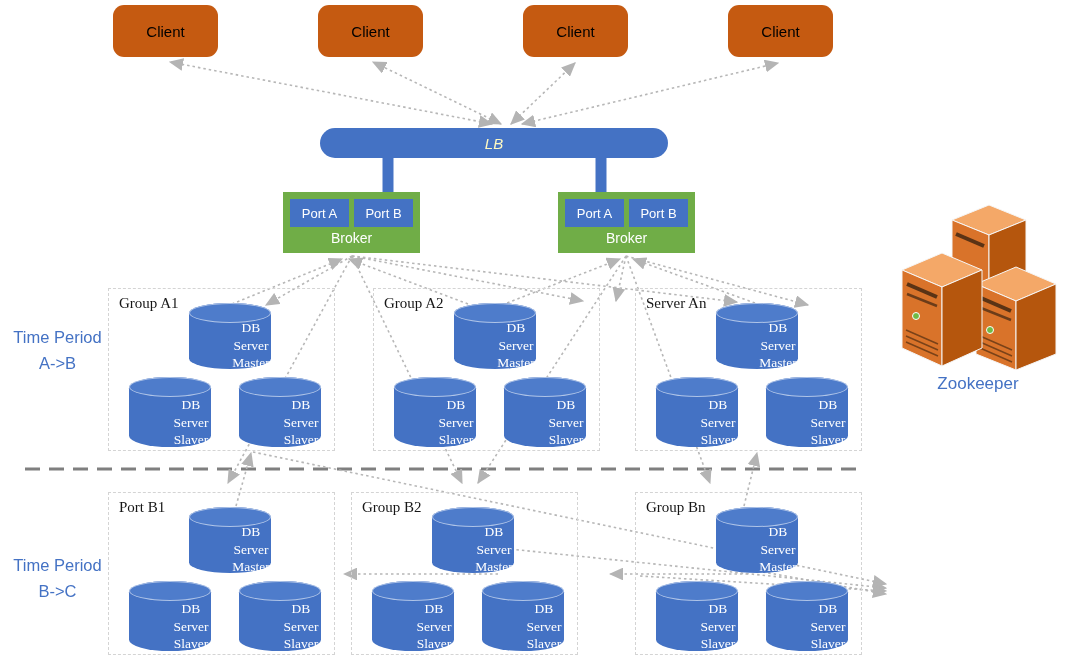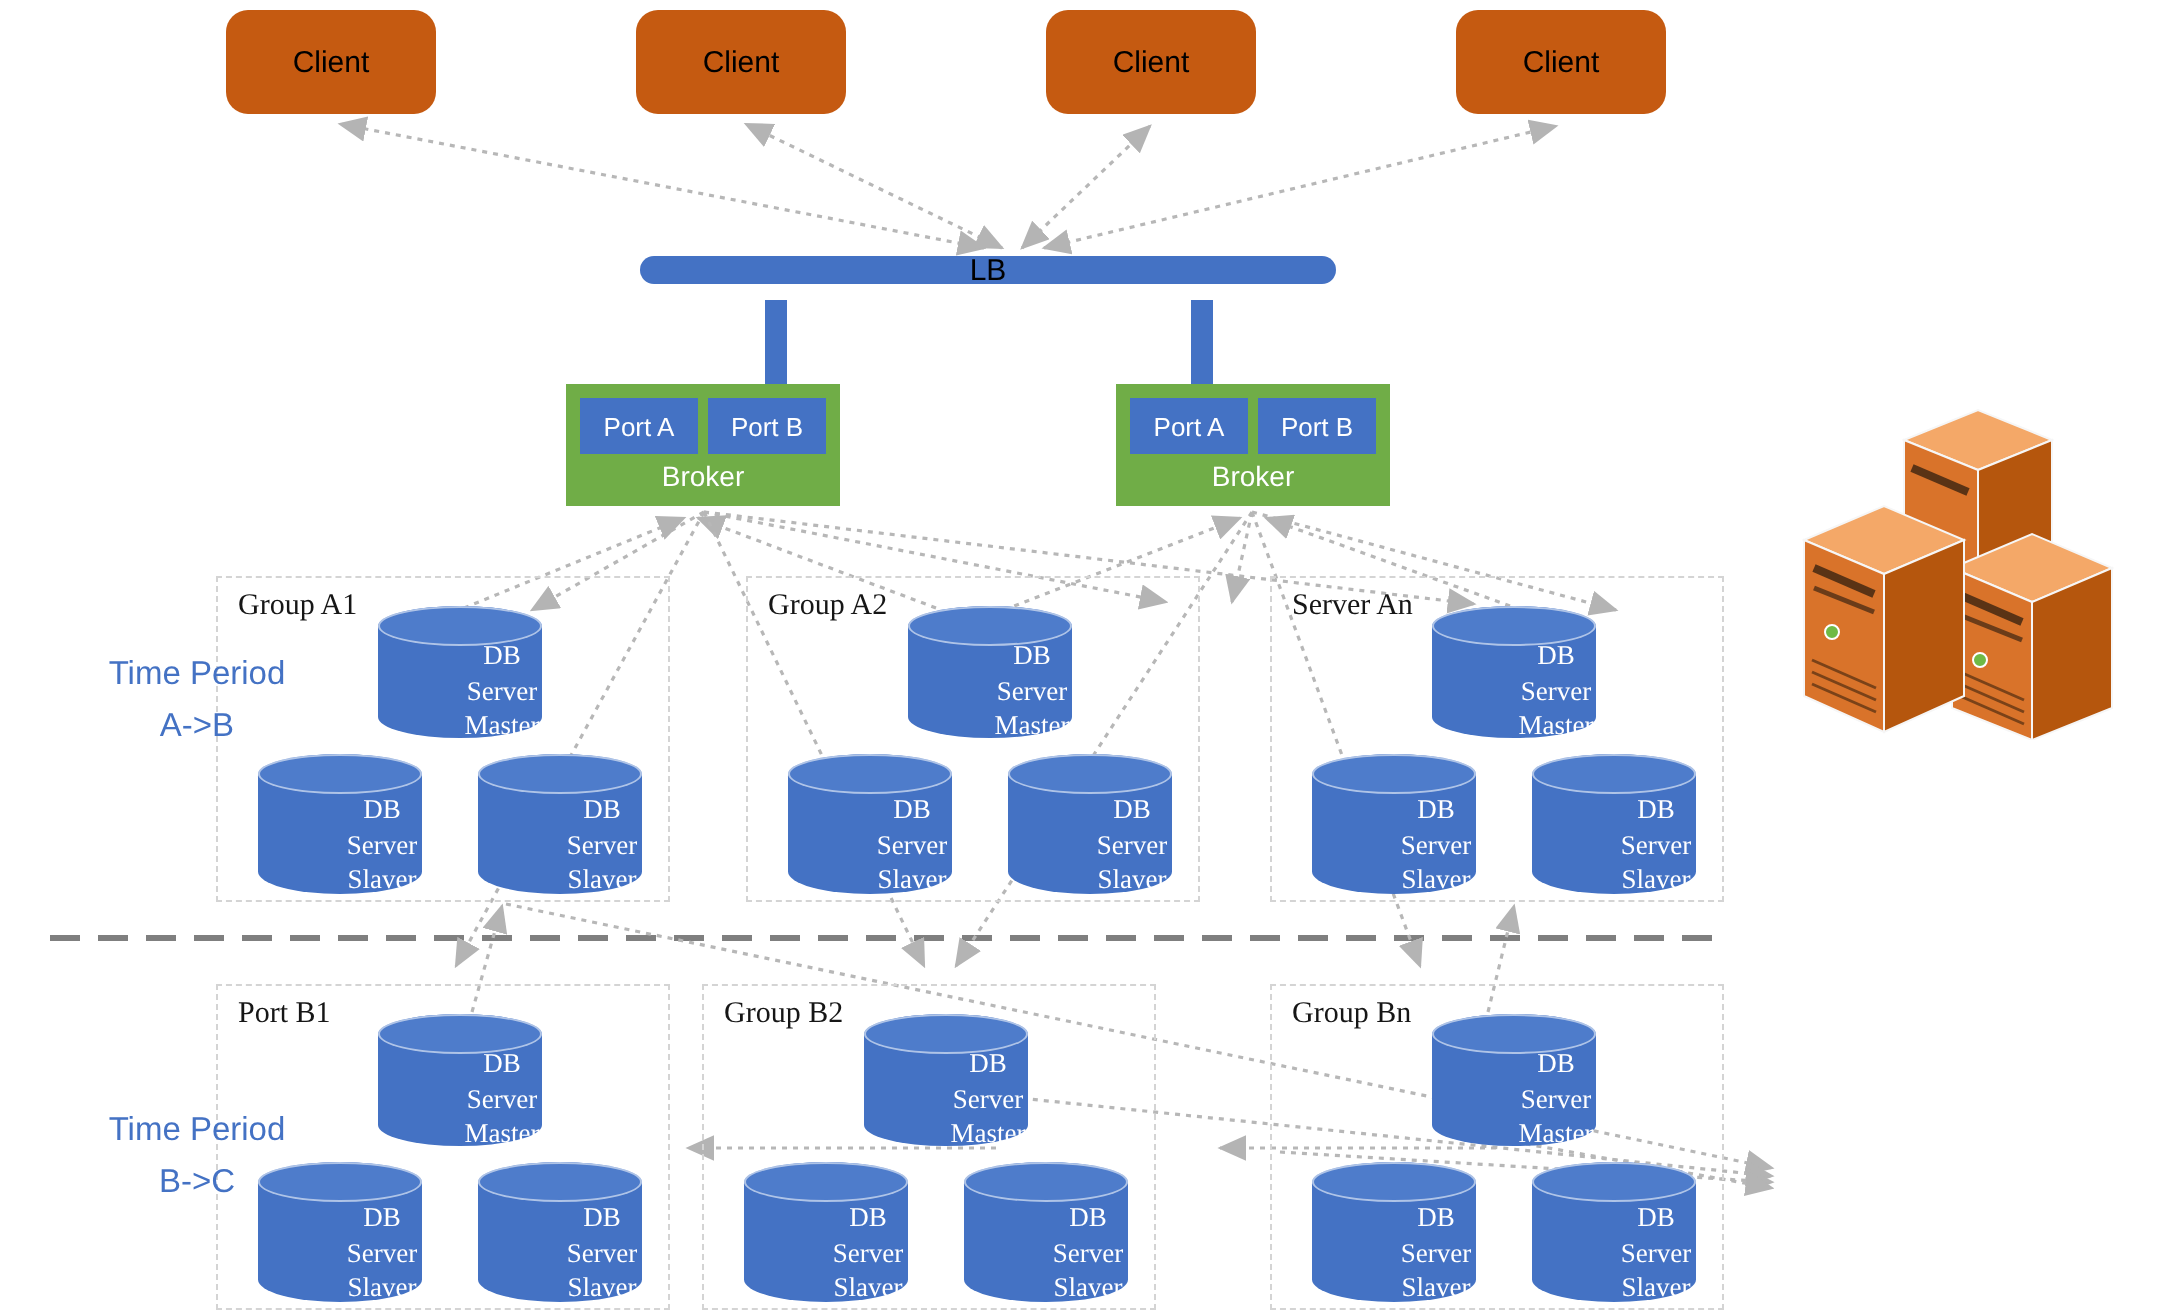--- a/index.html
+++ b/index.html
@@ -7,23 +7,23 @@
 
   .wires { position:absolute; left:0; top:0; z-index:0; }
   .dot   { stroke:var(--line_gray,#b7b7b7); stroke-width:1.6; stroke-dasharray:2.5 3; fill:none; }
   .bluewire { stroke:var(--blue,#4472C4); stroke-width:11; }
   .divider  { stroke:var(--divider_gray,#7f7f7f); stroke-width:3; stroke-dasharray:15 9; }
 
   .client { position:absolute; top:5px; width:105px; height:52px; background:var(--orange,#C55A11);
             border-radius:11px; color:#000000; font-size:15px;
             display:flex; align-items:center; justify-content:center; z-index:2; }
 
-  .lb { position:absolute; left:320px; top:128px; width:348px; height:14px; background:var(--blue,#4472C4);
-        border-radius:16px; color:#000000; font-size:15px;
-        display:flex; align-items:center; justify-content:center; z-index:2; }
+  .lb { position:absolute; left:320px; top:128px; width:348px; height:30px; background:var(--blue,#4472C4);
+        border-radius:16px; color:#fef9c3; font-size:15px;
+        display:flex; align-items:center; justify-content:center; z-index:2;font-style:italic; }
 
   .broker { position:absolute; top:192px; width:137px; height:61px; background:var(--green,#70AD47); z-index:2; }
   .ports  { display:flex; gap:5px; padding:7px 7px 0 7px; }
   .port   { flex:1; height:28px; background:var(--blue,#4472C4); color:#fff; font-size:13px;
             display:flex; align-items:center; justify-content:center; }
   .broker-label { text-align:center; color:#fff; font-size:14px; margin-top:3px; }
 
   .group { position:absolute; width:227px; height:163px; border:1.5px dashed var(--group_border,#d4d4d4);
            box-sizing:border-box; background:transparent; z-index:1;font-family:Liberation Serif, serif; }
   .group-label { position:absolute; left:10px; top:6px; font-size:15px; color:#161616; }
@@ -32,21 +32,21 @@
   .cyl::before { content:""; position:absolute; left:0; top:0; width:100%; height:20px;
                  border-radius:50%; background:#4e7ccb;
                  box-shadow: inset 0 0 0 1px rgba(255,255,255,.55); }
   .cyl-m { width:82px; height:66px; }
   .cyl-s { width:82px; height:70px; }
   .cyl-label { position:relative; padding-top:16px; text-align:center; color:#fff;
                font-size:13.5px; line-height:1.3;padding-left:42px; }
   .cyl-s .cyl-label { padding-top:19px; }
 
   .tp { position:absolute; left:0px; width:115px; text-align:center; color:var(--blue,#4472C4);
-        font-size:16.5px; line-height:1.6; z-index:2;padding-left:41px; }
+        font-size:16.5px; line-height:1.6; z-index:2; }
 
   .zk { position:absolute; left:892px; top:198px; z-index:2; }
   .zk-label { position:absolute; left:892px; top:374px; width:172px; text-align:center;
               color:var(--blue,#4472C4); font-size:17px; z-index:2; }
 
   .dbm { position:absolute; left:897px; top:561px; width:181px; height:68px; background:var(--blue,#4472C4);
          color:#fff; font-size:15px; display:flex; align-items:center; justify-content:center; z-index:2; }
 </style>
 </head>
 <body>
@@ -135,20 +135,21 @@
         <polygon points="10,72 50,55 90,72 50,89" fill="#F4A868"></polygon>
         <polygon points="10,72 10,150 50,168 50,89" fill="#D9732A"></polygon>
         <polygon points="50,89 50,168 90,150 90,72" fill="#B5560D"></polygon>
       </g>
       <path d="M15,86 L45,99" stroke="#5a3315" stroke-width="4" fill="none"></path>
       <path d="M15,96 L45,108" stroke="#6b3c19" stroke-width="2.5" fill="none"></path>
       <circle cx="24" cy="118" r="3.5" fill="#6fba45" stroke="#fff" stroke-width="1"></circle>
       <path d="M14,132 L46,146 M14,138 L46,152 M14,144 L46,158" stroke="#7a4218" stroke-width="1.5" fill="none"></path>
     </svg>
   </div>
+  <div class="zk-label">Zookeeper</div>
 
 <div class="client" style="left: 113px;">Client</div>
     <div class="client" style="left: 318px;">Client</div>
     <div class="client" style="left: 523px;">Client</div>
     <div class="client" style="left: 728px;">Client</div>
     <div class="broker" style="left: 283px;">
       <div class="ports">
         <div class="port">Port A</div>
         <div class="port">Port B</div>
       </div>

